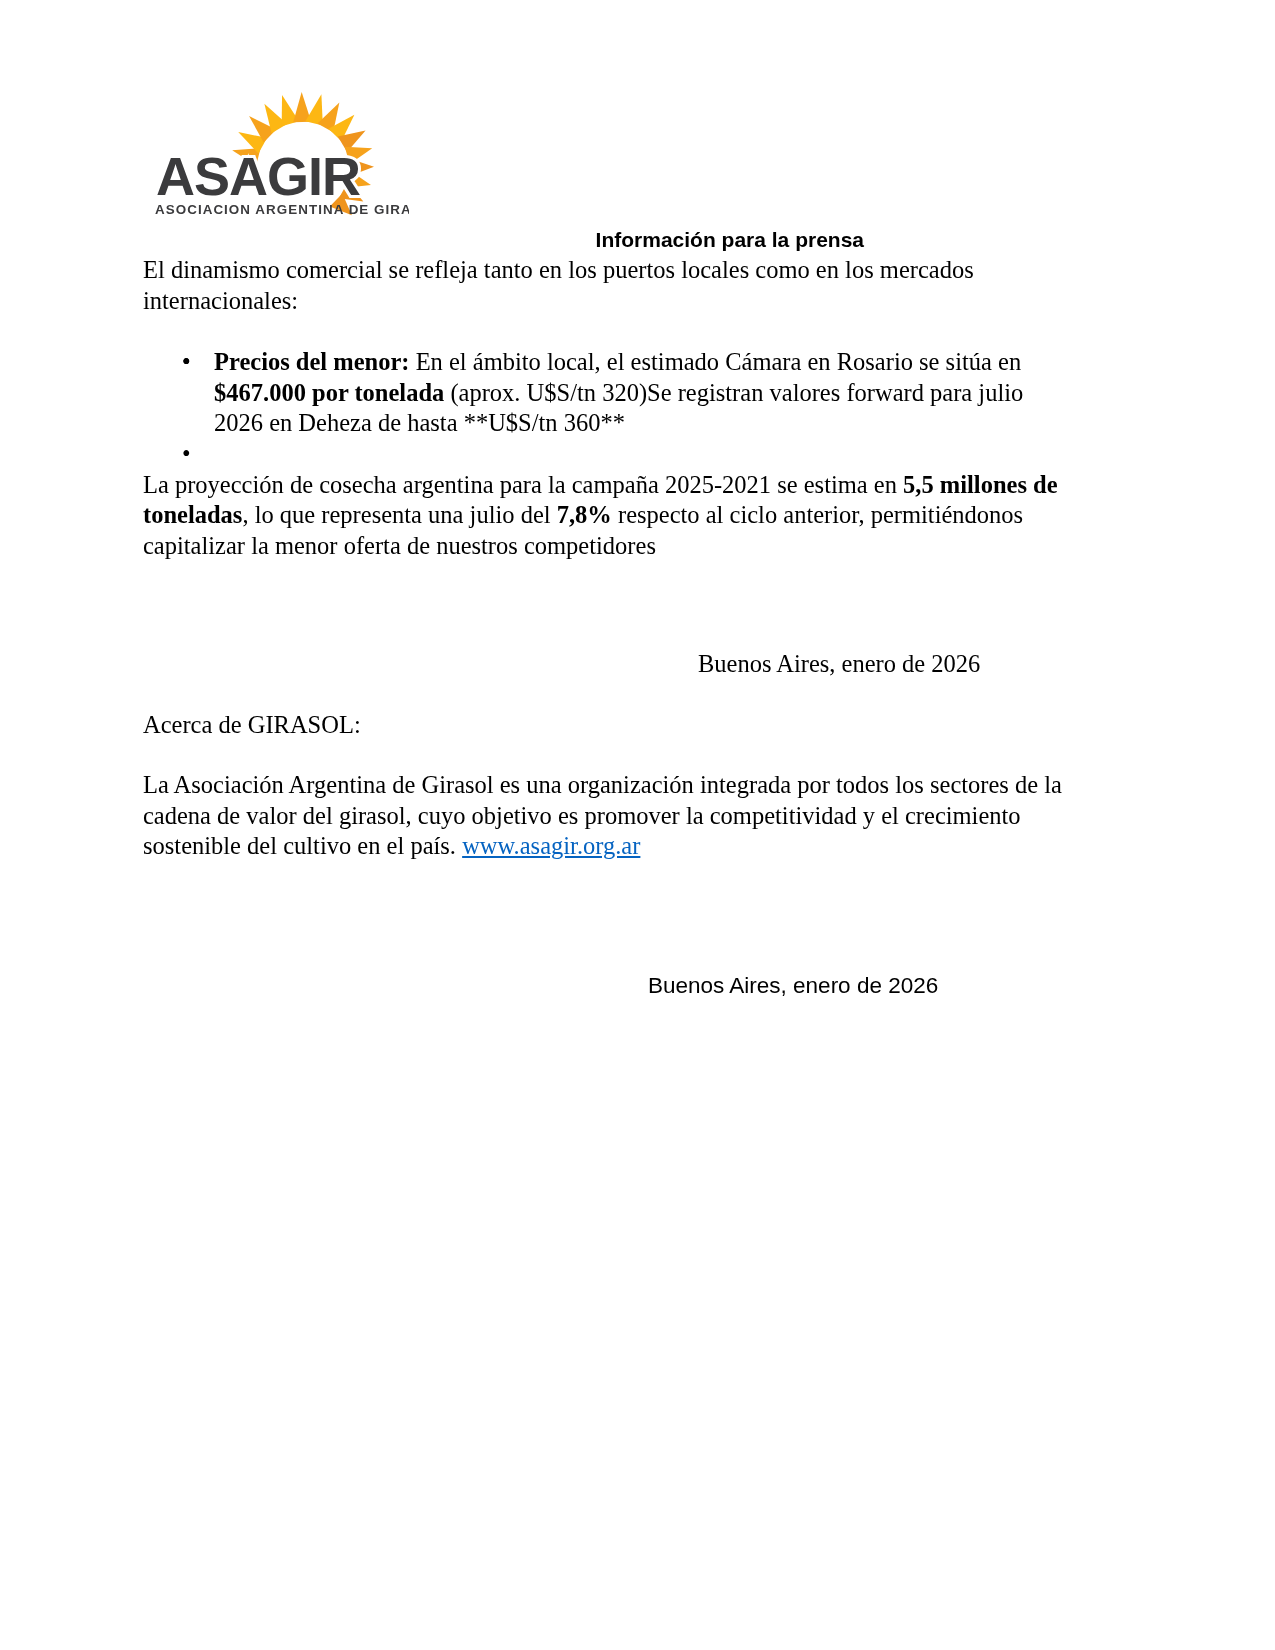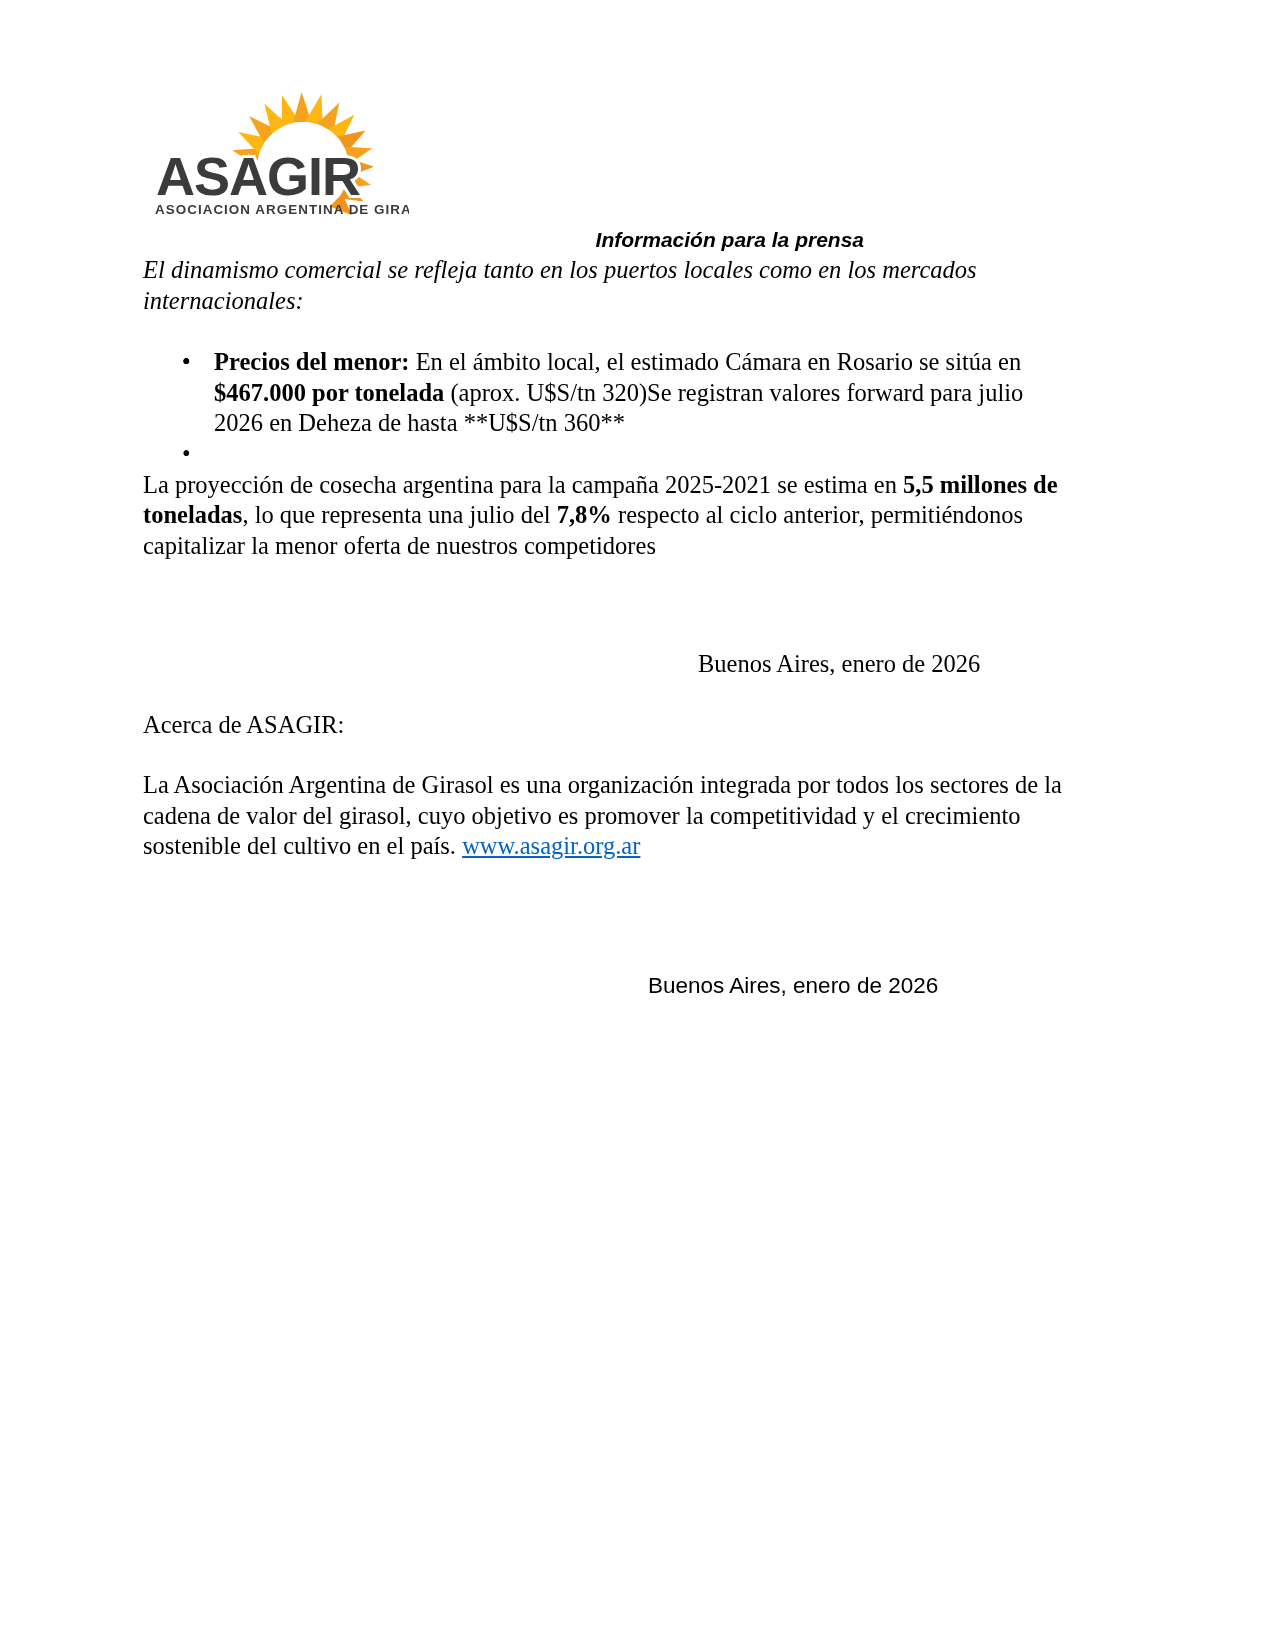--- a/index.html
+++ b/index.html
@@ -30,28 +30,27 @@
     font-weight:bold;
     font-size:13.4px;
     letter-spacing:1.05px;
     fill:#3b3b3d;
   }
   
   .press-note{
     margin:8px 290px 0 0;
     text-align:right;
     font-family:"Liberation Sans", sans-serif;
-    font-style:italic;
     font-weight:bold;
     font-size:21px;
     line-height:24px;
   }
   
   .body-text{font-size:24.5px;line-height:30.5px;}
-  .intro{margin:3px 0 0 143px;width:935px;font-style:italic;}
+  .intro{margin:3px 0 0 143px;width:935px;}
   .bullet-list{
     list-style:none;
     margin:31px 0 0 180px;
     padding:0;
     width:895px;
   }
   .bullet-list li{position:relative;padding-left:34px;margin:0;}
   .bullet-marker{position:absolute;left:2px;top:0;}
   .projection{margin:31px 0 0 143px;width:935px;}
   .dateline-serif{margin:88px 0 0 698px;}
@@ -112,19 +111,19 @@
     </li>
     <li>
       <span class="bullet-marker">•</span>
     </li>
   </ul>
 
   <p class="body-text projection"><span>La proyección de cosecha argentina para la campaña 2025-2021 se estima en </span><span class="seg-bold">5,5 millones de toneladas</span><span>, lo que representa una julio del </span><span class="seg-bold">7,8%</span><span> respecto al ciclo anterior, permitiéndonos capitalizar la menor oferta de nuestros competidores</span></p>
 
   <p class="body-text dateline-serif">Buenos Aires, enero de 2026</p>
 
-  <p class="body-text about-heading">Acerca de ASAGIR:</p>
+  <p class="body-text about-heading">Acerca de GIRASOL:</p>
 
   <p class="body-text about-par"><span>La Asociación Argentina de Girasol es una organización integrada por todos los sectores de la cadena de valor del girasol, cuyo objetivo es promover la competitividad y el crecimiento sostenible del cultivo en el país. </span><a href="#" class="link">www.asagir.org.ar</a></p>
 
   <p class="dateline-sans">Buenos Aires, enero de 2026</p>
 
 </div>
 
 </body></html>

